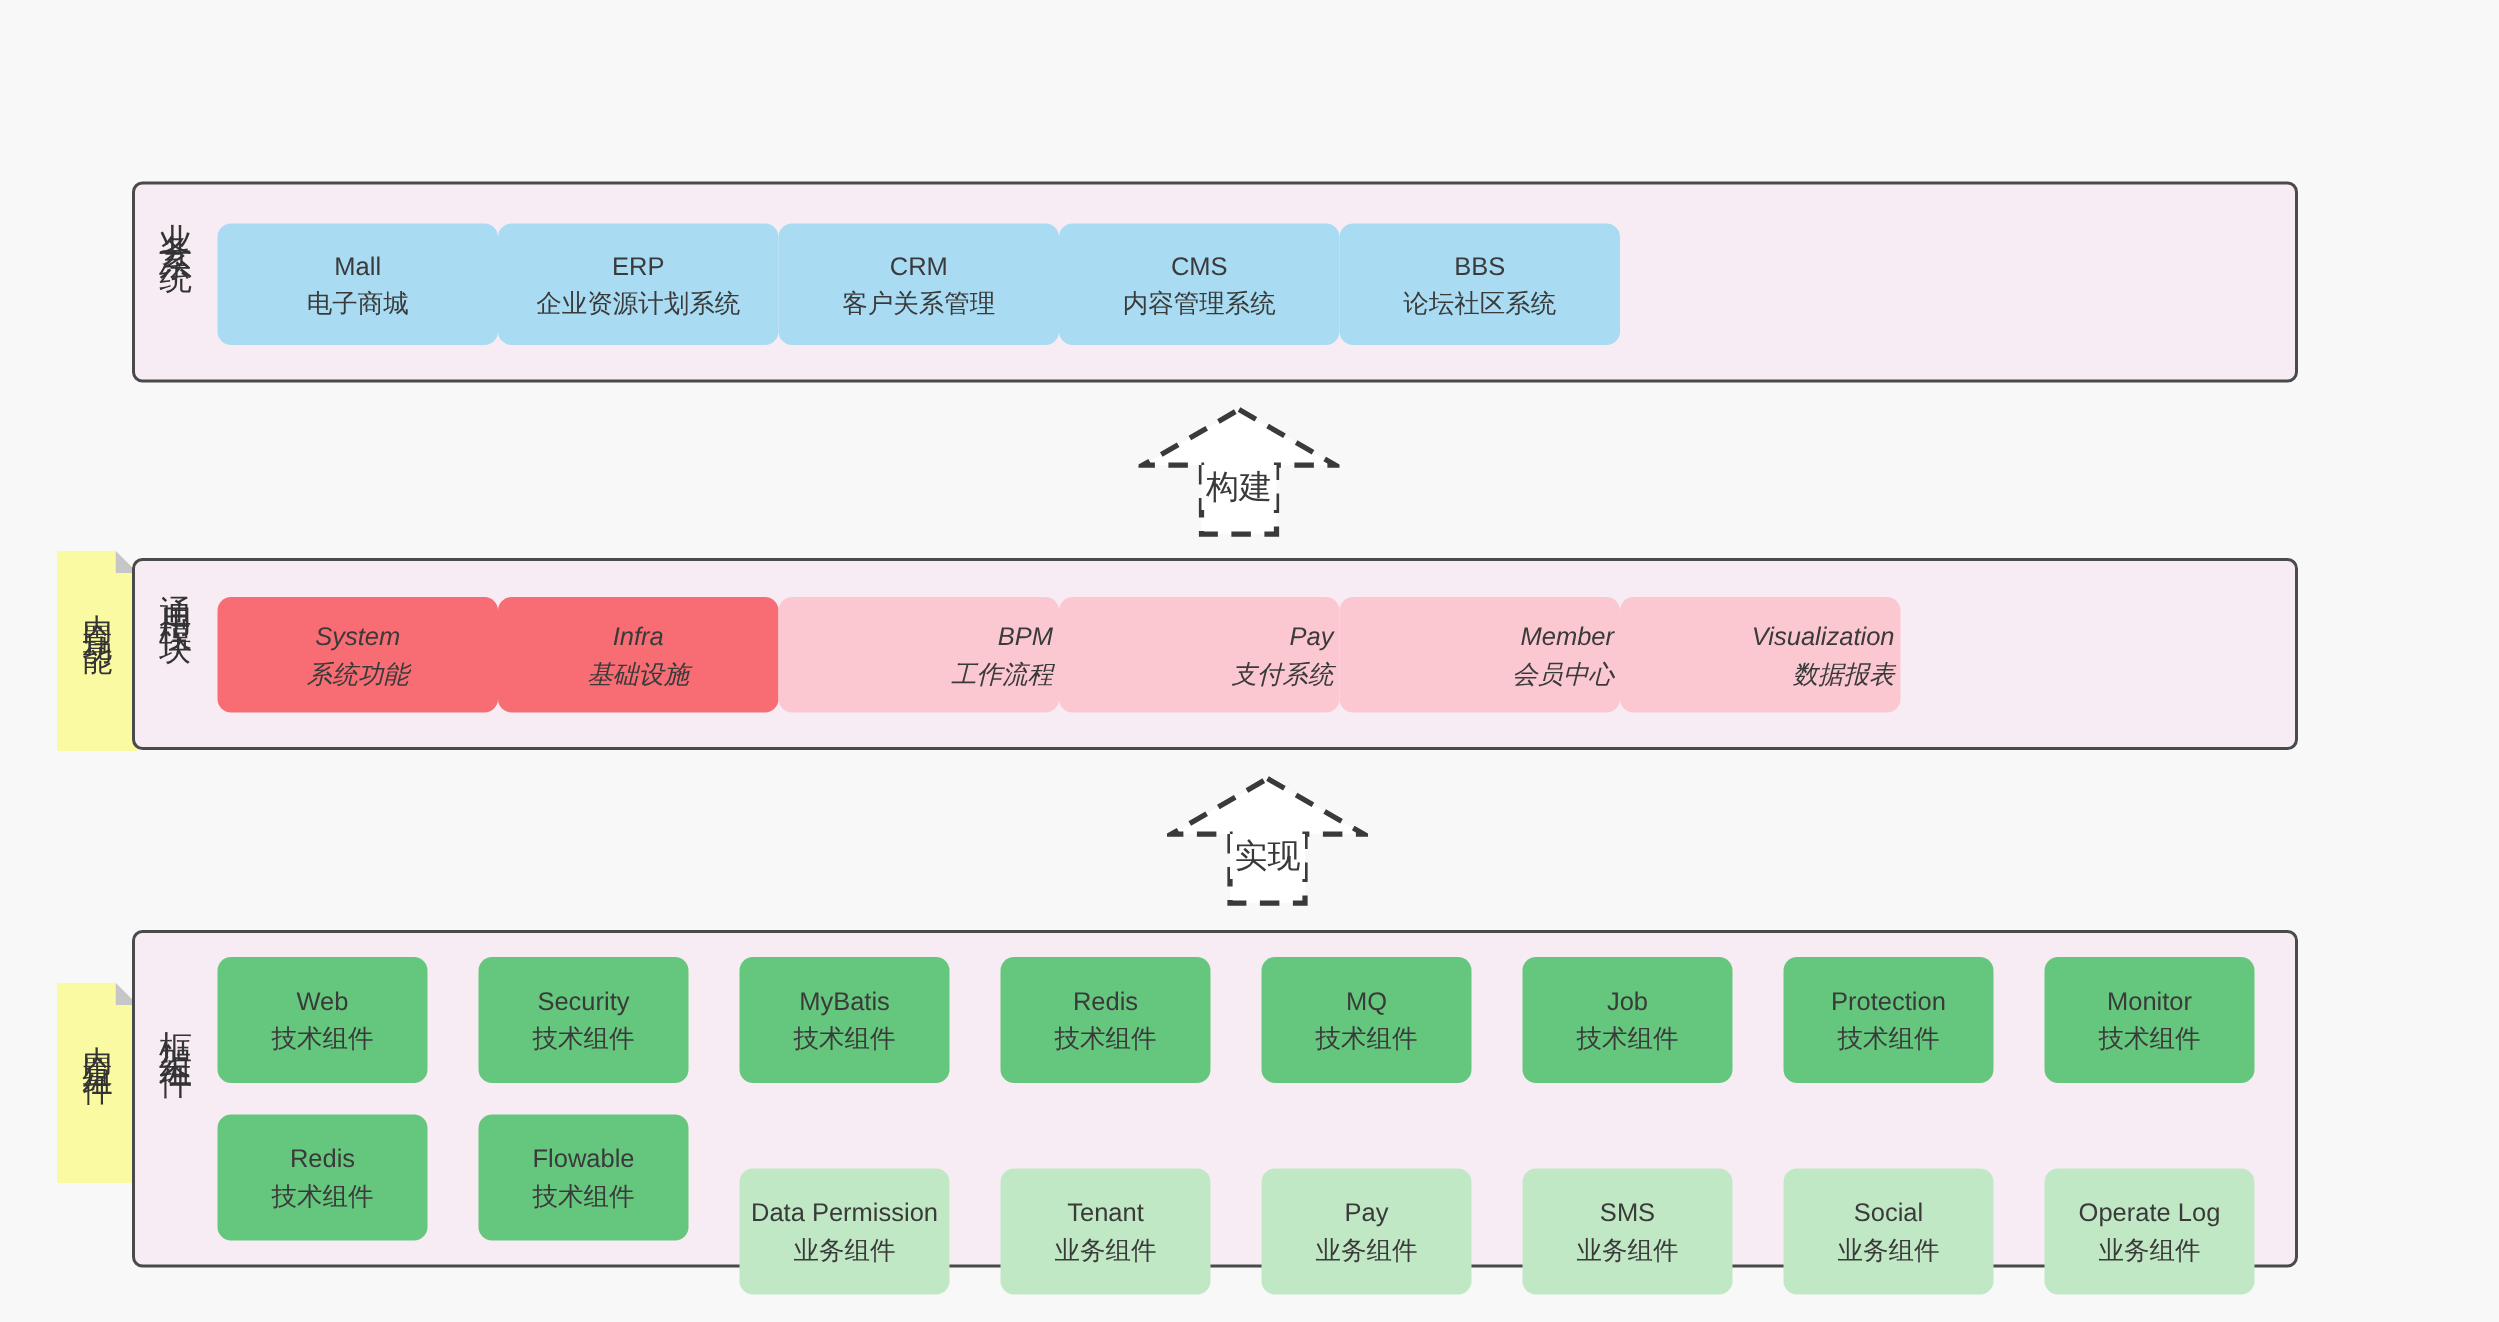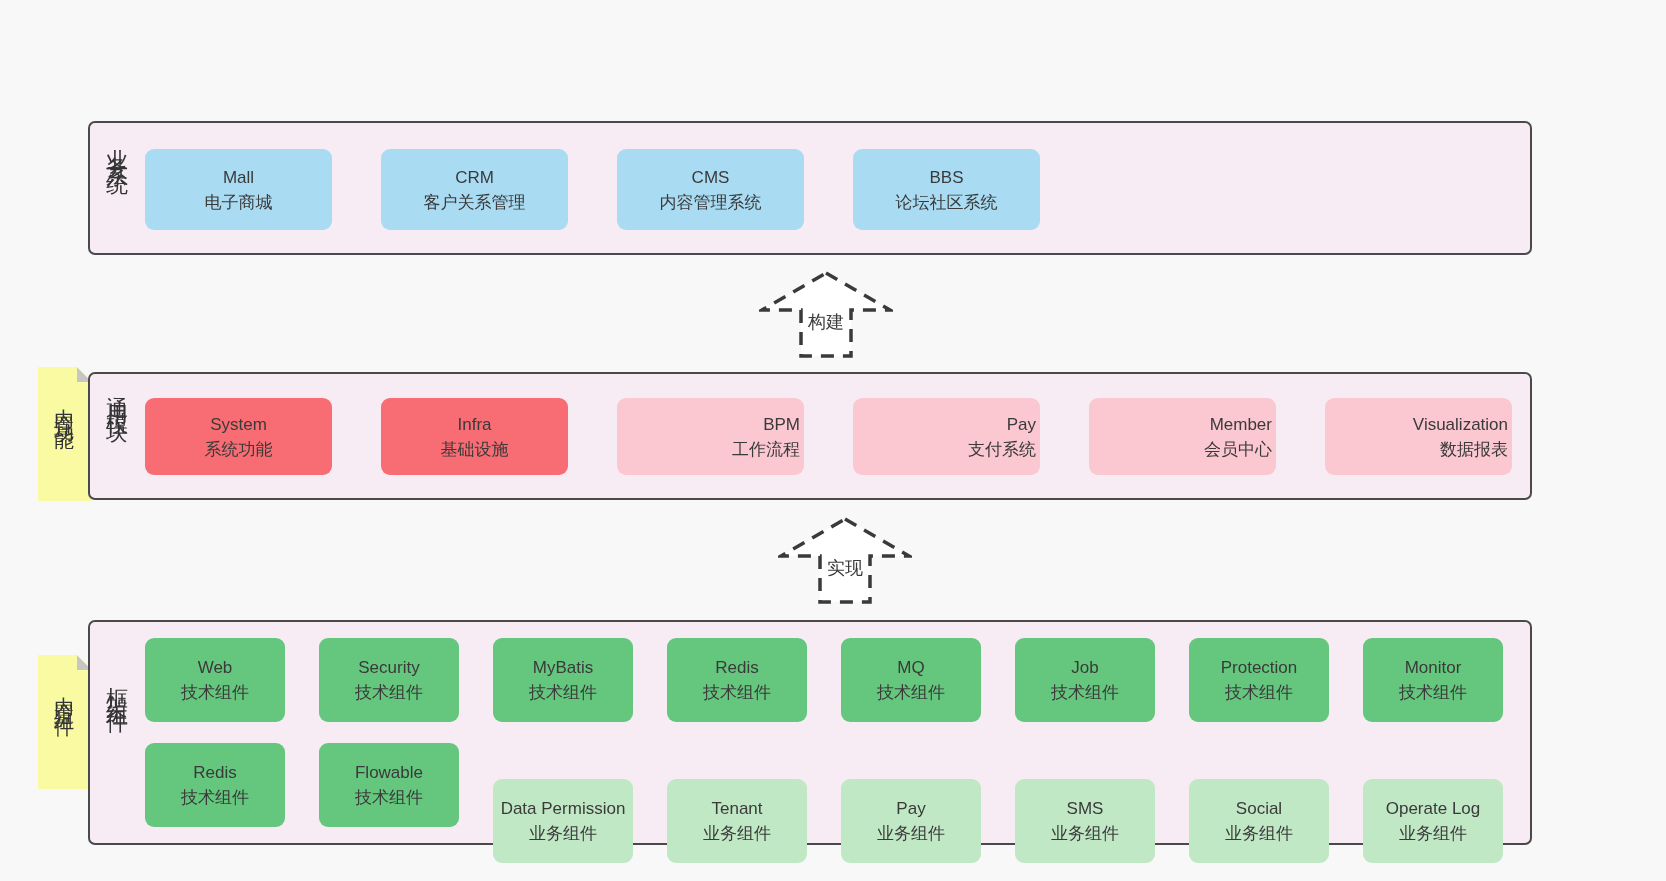--- a/index.html
+++ b/index.html
@@ -11,32 +11,32 @@
   .c2{left:88px;top:372px;width:1444px;height:128px;}
   .c3{left:88px;top:620px;width:1444px;height:225px;}
 
   .vlabel{position:absolute;left:12px;writing-mode:vertical-lr;text-orientation:upright;
           font-size:22px;letter-spacing:8px;color:#333;white-space:nowrap;}
   .c1 .vlabel{top:8px;}
   .c2 .vlabel{top:5px;}
   .c3 .vlabel{top:48px;}
 
   .row{position:absolute;left:55px;display:flex;}
-  .row-6{gap:49px;}
+  .row-6{}
   .row-8{gap:34px;}
   .c1 .row{top:26px;}
   .c2 .row{top:24px;}
   .c3 .row1{top:16px;align-items:flex-end;}
   .c3 .row2{top:121px;}
 
   .box{box-sizing:border-box;border-radius:9px;display:flex;flex-direction:column;
        justify-content:center;align-items:center;text-align:center;padding:2px 4px;}
   .box .t,.box .s{display:block;font-size:17px;line-height:25px;}
   .box-6{width:187px;height:81px;}
-  .c2 .box-6{height:77px;}
+  .c2 .box-6{height:77px;font-style:italic;}
   .box-8{width:140px;height:84px;}
   .b-blue{background:#a9dcf3;}
   .b-red{background:#f76d73;}
   .b-pink{background:#fbc8d2;align-items:flex-end;}
   .b-green{background:#65c77d;}
   .b-lgreen{background:#c1e8c5;margin-top:36px;}
 
   .note{position:absolute;width:54px;height:134px;background:#fafaa2;z-index:0;
         clip-path:polygon(0 0,calc(100% - 15px) 0,100% 15px,100% 100%,0 100%);
         display:flex;align-items:center;justify-content:flex-start;padding-top:26px;box-sizing:border-box;
@@ -44,21 +44,21 @@
   .note1{left:38px;top:367px;}
   .note2{left:38px;top:655px;}
   .note .fold{position:absolute;top:0;right:0;}
   .note-text{writing-mode:vertical-lr;text-orientation:upright;font-size:20px;letter-spacing:7px;color:#333;}
 
   .arrow{position:absolute;width:134px;height:88px;z-index:0;}
   .a1{left:759px;top:271px;}
   .a2{left:778px;top:517px;}
   .arrow svg{position:absolute;left:0;top:0;}
   .arrow-label{position:absolute;left:50%;top:39px;transform:translateX(-50%);
-               background:#ffffff;padding:0 3px;font-size:18px;color:#3a3a3a;white-space:nowrap;}
+               background:#ffffff;padding:0 3px;font-size:22px;color:#3a3a3a;white-space:nowrap;}
 </style>
 </head>
 <body>
 
 <div class="canvas">
 
   <div class="note note1">
     <svg class="fold" width="15" height="15" viewBox="0 0 15 15">
         <polygon points="0,0 15,15 0,15" fill="#c6c6c6"></polygon>
       </svg>
@@ -84,20 +84,24 @@
     </svg>
     <div class="arrow-label">实现</div>
   </div>
 
   <div class="container c1">
     <div class="vlabel">业务系统</div>
     <div class="row row-6">
       <div class="box box-6 b-blue">
         <span class="t">Mall</span>
         <span class="s">电子商城</span>
+      </div>
+      <div class="box box-6 b-blue">
+        <span class="t">ERP</span>
+        <span class="s">企业资源计划系统</span>
       </div>
       <div class="box box-6 b-blue">
         <span class="t">CRM</span>
         <span class="s">客户关系管理</span>
       </div>
       <div class="box box-6 b-blue">
         <span class="t">CMS</span>
         <span class="s">内容管理系统</span>
       </div>
       <div class="box box-6 b-blue">

